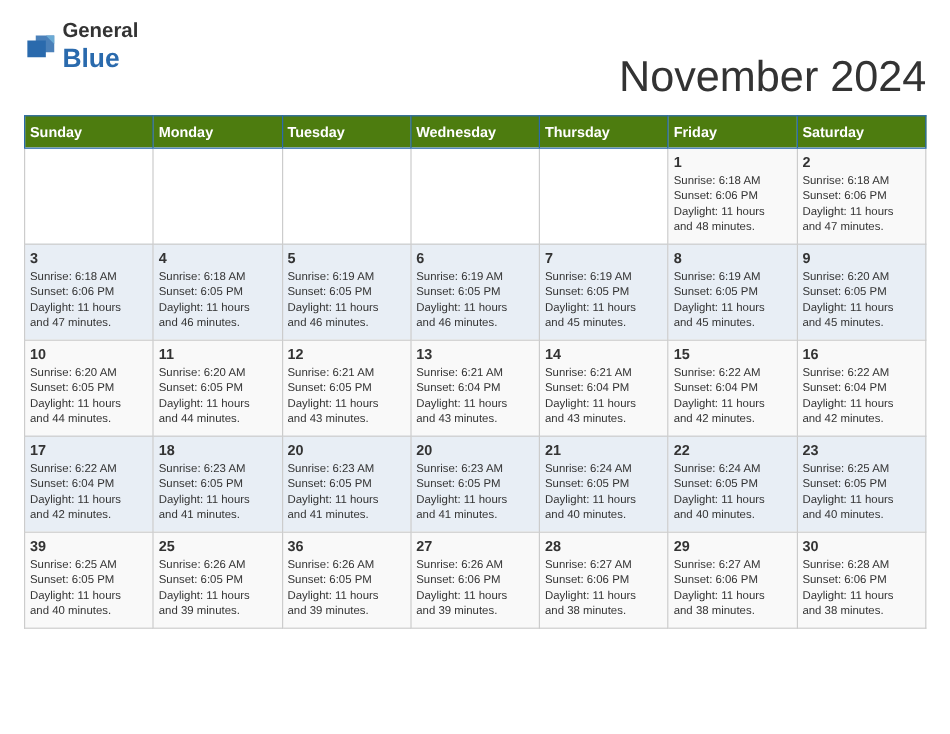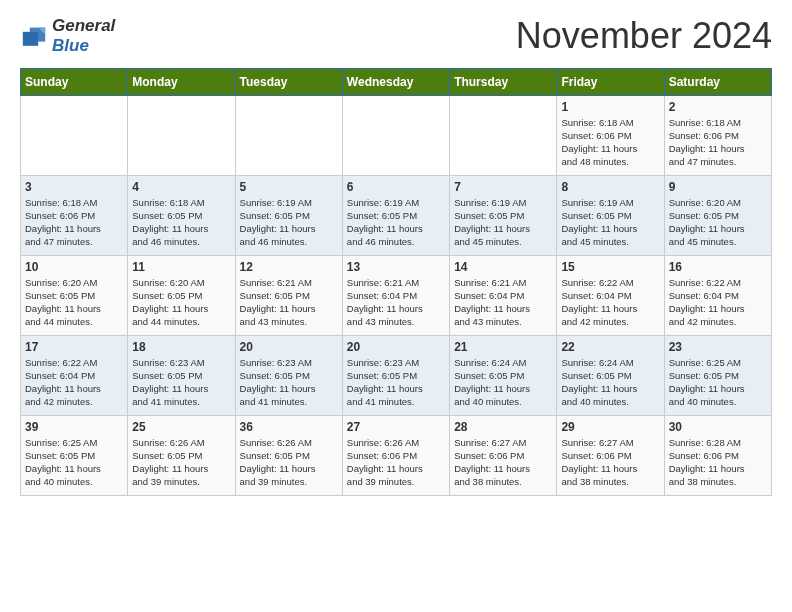--- a/index.html
+++ b/index.html
@@ -23,28 +23,28 @@
     }
     .logo {
       display: flex;
       align-items: center;
       gap: 4px;
     }
     .logo-text {
       display: flex;
       flex-direction: column;
       line-height: 1.1;
-      font-style: italic;
     }
     .logo-icon {
       width: 28px;
       height: 28px;
     }
     .title-section {
       text-align: right;
+      margin-top: 28px;
     }
     .month-title {
       font-size: 36px;
       font-weight: normal;
       color: #333;
       line-height: 1.1;
     }
     .location {
       font-size: 14px;
       color: #555;
@@ -99,21 +99,21 @@
 <div class="page">
   <div class="header">
     <div class="logo">
       <svg class="logo-icon" viewBox="0 0 40 40" xmlns="http://www.w3.org/2000/svg">
         <polygon points="14,8 36,8 36,28 14,28" fill="#2a6aad" opacity="0.85"></polygon>
         <polygon points="4,14 26,14 26,34 4,34" fill="#2a6aad"></polygon>
         <polygon points="26,8 36,8 36,18" fill="#6aaad4"></polygon>
       </svg>
       <div class="logo-text">
         <span style="font-size:17px;font-weight:bold;color:#333;line-height:1.15;">General</span>
-        <span style="font-size:17px;font-weight:bold;color:#2a6aad;line-height:1.15;">Blue</span>
+        <span style="font-size:22px;font-weight:bold;color:#2a6aad;line-height:1.15;">Blue</span>
       </div>
     </div>
     <div class="title-section">
       <div class="month-title">November 2024</div>
     </div>
   </div>
 
   <table>
     <thead>
       <tr>

